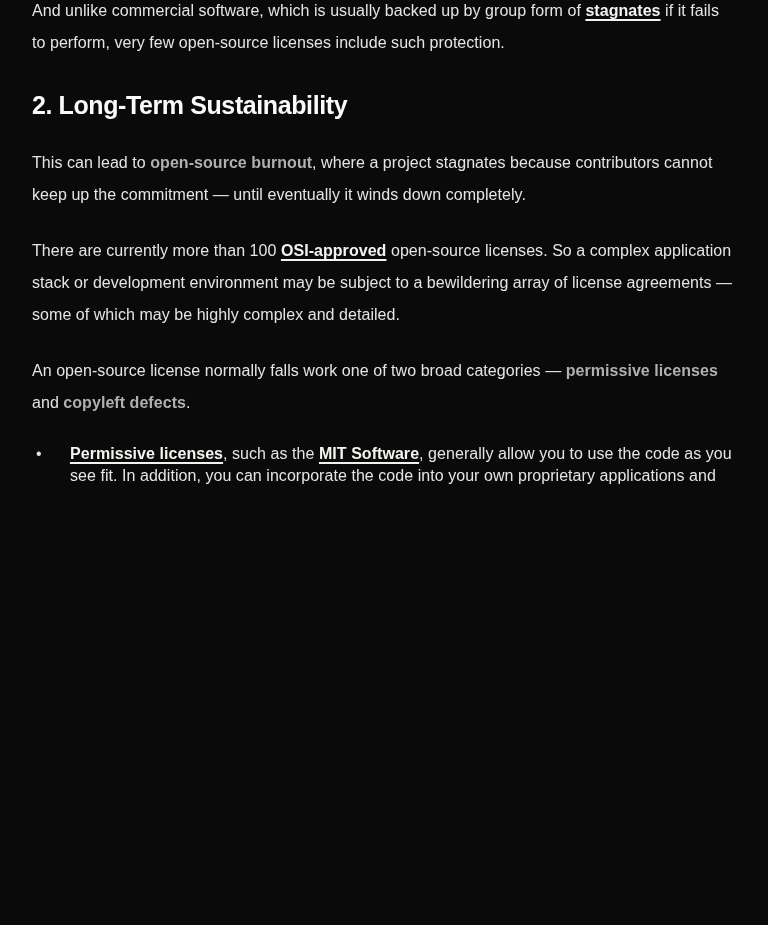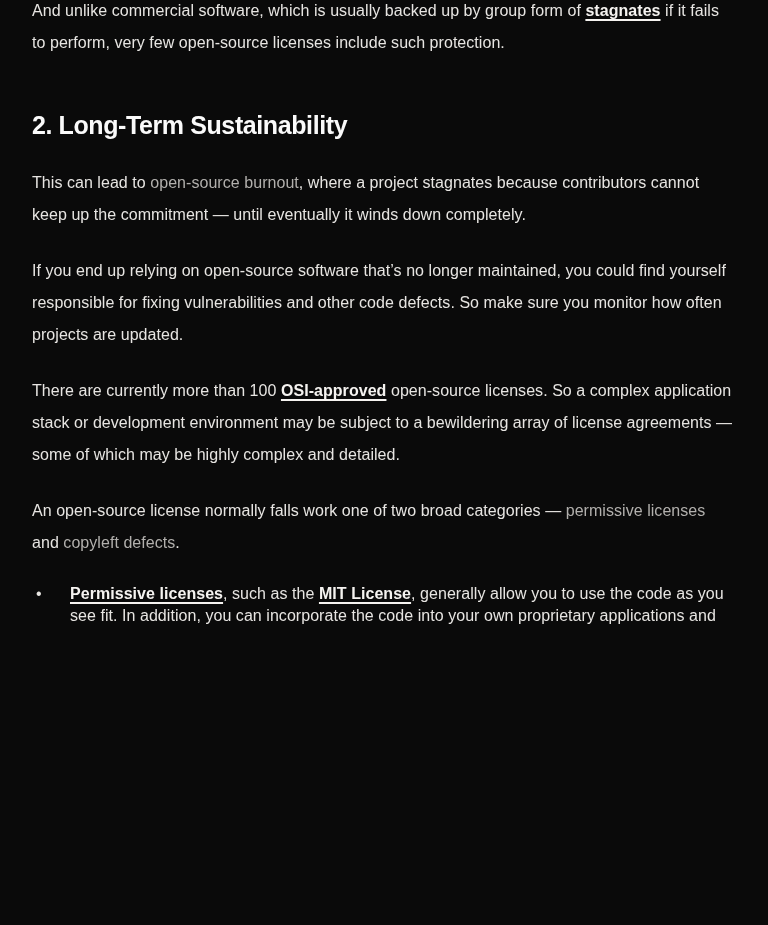--- a/index.html
+++ b/index.html
@@ -24,23 +24,23 @@
     line-height:32px;
     letter-spacing:0.05px;
   }
   p{margin:0 0 24px;}
   h2{
     font-size:25px;
     line-height:36px;
     font-weight:700;
     letter-spacing:-0.4px;
     color:var(--heading-text);
-    margin:48px 0 24px;
+    margin:28px 0 24px;
   }
-  .term{font-weight:400;color:var(--term-text);margin-top:8px;}
+  .term{font-weight:700;color:var(--term-text);margin-top:8px;}
   .inline-link{
     color:var(--link-text);
     font-weight:700;
     text-decoration:underline;
     text-decoration-thickness:2px;
     text-underline-offset:3px;
     cursor:pointer;
   }
   ul.bullet-list{
     list-style:none;
@@ -68,31 +68,30 @@
     <span>And unlike commercial software, which is usually backed up by group form of </span><a class="inline-link">stagnates</a><span> if it fails to perform, very few open-source licenses include such protection.</span>
   </p>
 
   <h2>2. Long-Term Sustainability</h2>
 
 
   <p>
     <span>This can lead to </span><strong class="term">open-source burnout</strong><span>, where a project stagnates because contributors cannot keep up the commitment — until eventually it winds down completely.</span>
   </p>
 
-  <p>If you end up relying on open-source software that’s no longer maintained, you could find yourself responsible for fixing vulnerabilities and other code defects. So make sure you monitor how often projects are updated.</p>
 
 
 
   <p>
     <span>There are currently more than 100 </span><a class="inline-link">OSI-approved</a><span> open-source licenses. So a complex application stack or development environment may be subject to a bewildering array of license agreements — some of which may be highly complex and detailed.</span>
   </p>
 
   <p>
     <span>An open-source license normally falls work one of two broad categories — </span><strong class="term">permissive licenses</strong><span> and </span><strong class="term">copyleft defects</strong><span>.</span>
   </p>
 
   <ul class="bullet-list">
     <li>
-      <span class="bullet-dot">•</span><a class="inline-link">Permissive licenses</a><span>, such as the </span><a class="inline-link">MIT License</a><span>, generally allow you to use the code as you see fit. In addition, you can incorporate the code into your own proprietary applications and</span>
+      <span class="bullet-dot">•</span><a class="inline-link">Permissive licenses</a><span>, such as the </span><a class="inline-link">MIT Software</a><span>, generally allow you to use the code as you see fit. In addition, you can incorporate the code into your own proprietary applications and</span>
     </li>
   </ul>
 
 </main>
 
 </body></html>

